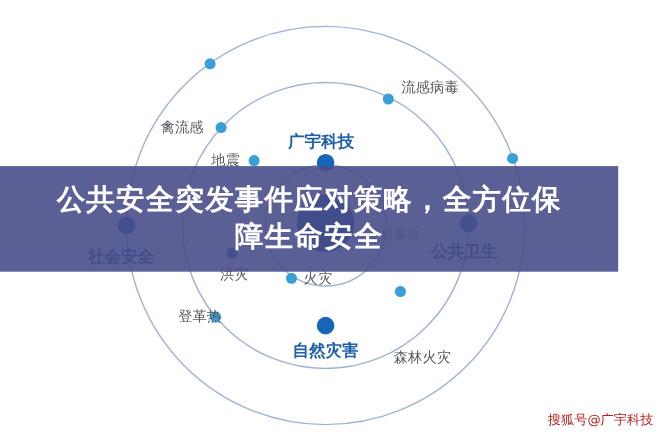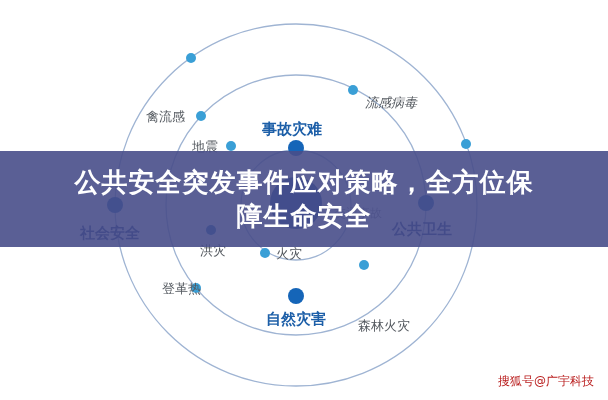--- a/index.html
+++ b/index.html
@@ -12,21 +12,21 @@
     svg.rings { position: absolute; left: 0; top: 0; }
     .lbl {
       position: absolute; white-space: nowrap; color: #555a60;
       font-size: 13px; line-height: 16px;
     }
     .cat {
       position: absolute; white-space: nowrap; color: #1d5fa8;
       font-size: 15px; font-weight: bold; line-height: 18px;
     }
     .banner {
-      position: absolute; left: 0; top: 151px; width: 608px; height: 96px;
+      position: absolute; left: 0; top: 151px; width: 562px; height: 96px;
       background: rgba(72, 78, 138, 0.90);
       display: flex; flex-direction: column; align-items: center; justify-content: center;
     }
     .banner-line {
       color: #ffffff; font-weight: bold; font-size: 26px; line-height: 34px;
       letter-spacing: 1px; text-align: center;
     }
     .cat.under { color: #1c3a86; }
     .watermark {
       position: absolute; right: 14px; bottom: 10px; font-size: 12px; color: #b91c1c;
@@ -56,28 +56,28 @@
     <circle cx="201" cy="116" r="5" fill="#3a9fd6"></circle>
     <circle cx="353" cy="90" r="5" fill="#3a9fd6"></circle>
     <circle cx="196" cy="288" r="5" fill="#3a9fd6"></circle>
     <circle cx="364" cy="265" r="5" fill="#3a9fd6"></circle>
 
     <circle cx="231" cy="146" r="5" fill="#3a9fd6"></circle>
     <circle cx="211" cy="230" r="5" fill="#1565b8"></circle>
     <circle cx="265" cy="253" r="5" fill="#3a9fd6"></circle>
   </svg>
 
-  <div class="cat" style="left:262px; top:120px;">事故灾难</div>
+  <div class="cat" style="left:262px; top:120px;">广宇科技</div>
   <div class="cat under" style="left:80px; top:224px;">社会安全</div>
   <div class="cat under" style="left:392px; top:220px;">公共卫生</div>
   <div class="cat" style="left:266px; top:310px;text-align:right;">自然灾害</div>
 
 
   <div class="lbl" style="left:146px; top:109px;">禽流感</div>
-  <div class="lbl" style="left:365px; top:95px;font-style:italic;">流感病毒</div>
+  <div class="lbl" style="left:365px; top:73px;">流感病毒</div>
   <div class="lbl" style="left:141px; top:281px;margin-left:21px;">登革热</div>
   <div class="lbl" style="left:358px; top:274px;margin-top:44px;">森林火灾</div>
 
   <div class="lbl" style="left:192px; top:139px;">地震</div>
   <div class="lbl" style="left:200px; top:243px;text-align:center;">洪灾</div>
   <div class="lbl" style="left:276px; top:246px;">火灾</div>
   <div class="ghost" style="left:334px; top:205px;">交通事故</div>
 
   <div class="banner">
     <div class="banner-line">公共安全突发事件应对策略，全方位保</div>

